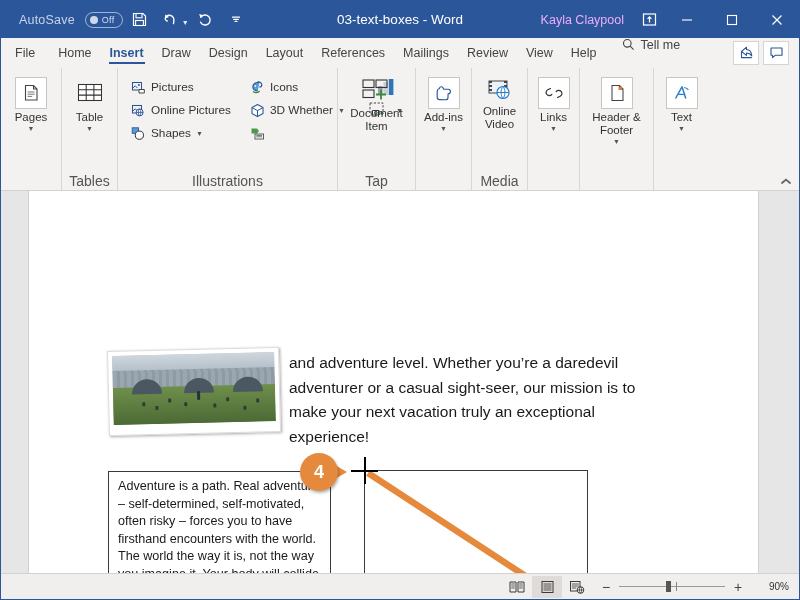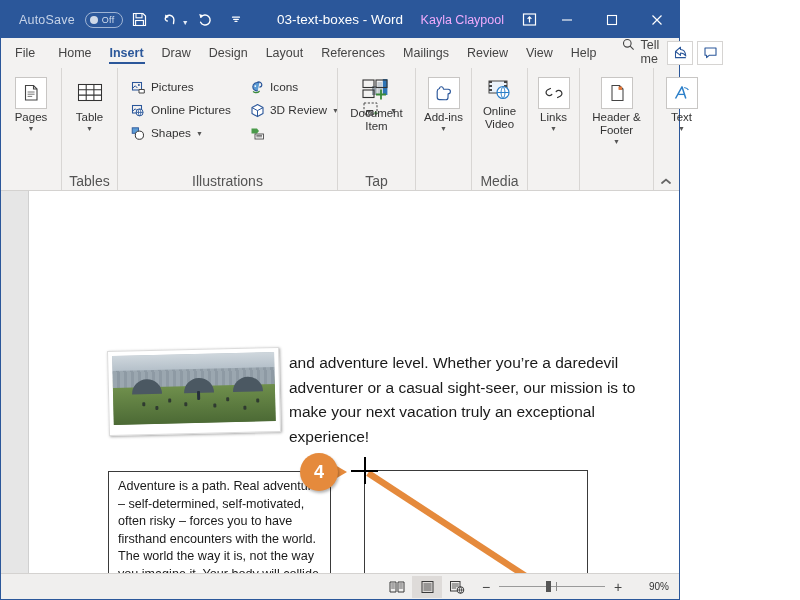--- a/index.html
+++ b/index.html
@@ -2,21 +2,21 @@
 <html><head>
 <meta charset="utf-8">
 <style>
   * { box-sizing: border-box; margin: 0; padding: 0; }
   html, body {
     width: 800px; height: 600px; overflow: hidden;
     font-family: "Liberation Sans", sans-serif;
     background: #fff;
   }
   #app {
-    width: 680px; height: 600px; position: relative;
+    width: 800px; height: 600px; position: relative;
     border: 1px solid #2b579a;
     background: #f3f2f1;
     display: flex; flex-direction: column;
   }
 
   
   .titlebar {
     height: 37px; background: #2b579a; color: #fff;
     display: flex; align-items: center; flex: 0 0 37px;
     position: relative;
@@ -437,21 +437,21 @@
             </span>
             <span>Icons</span>
           </div>
           <div class="smallbtn">
             <span class="sico">
               <svg width="15" height="15" viewBox="0 0 15 15">
                   <path d="M7.5 1.6 13 4.6v6l-5.5 3-5.5-3v-6z" fill="#fff" stroke="#2b579a" stroke-width="1.1" stroke-linejoin="round"></path>
                   <path d="M2 4.6 7.5 7.6 13 4.6M7.5 7.6v6" fill="none" stroke="#2b579a" stroke-width="1"></path>
                 </svg>
             </span>
-            <span>3D Review</span>
+            <span>3D Whether</span>
             <span class="caret-s">▼</span>
           </div>
           <div class="smallbtn">
             <span class="sico">
               <svg width="15" height="15" viewBox="0 0 15 15">
                   <path d="M1.5 2.5h5.5l2 2.5-2 2.5H1.5z" fill="#4a9a4a"></path>
                   <rect x="5" y="8" width="8.5" height="5" fill="#fff" stroke="#4a4a4a" stroke-width=".9"></rect>
                   <path d="M6.3 9.4h5.8M6.3 10.8h5.8" stroke="#4a4a4a" stroke-width=".8"></path>
                 </svg>
             </span>

